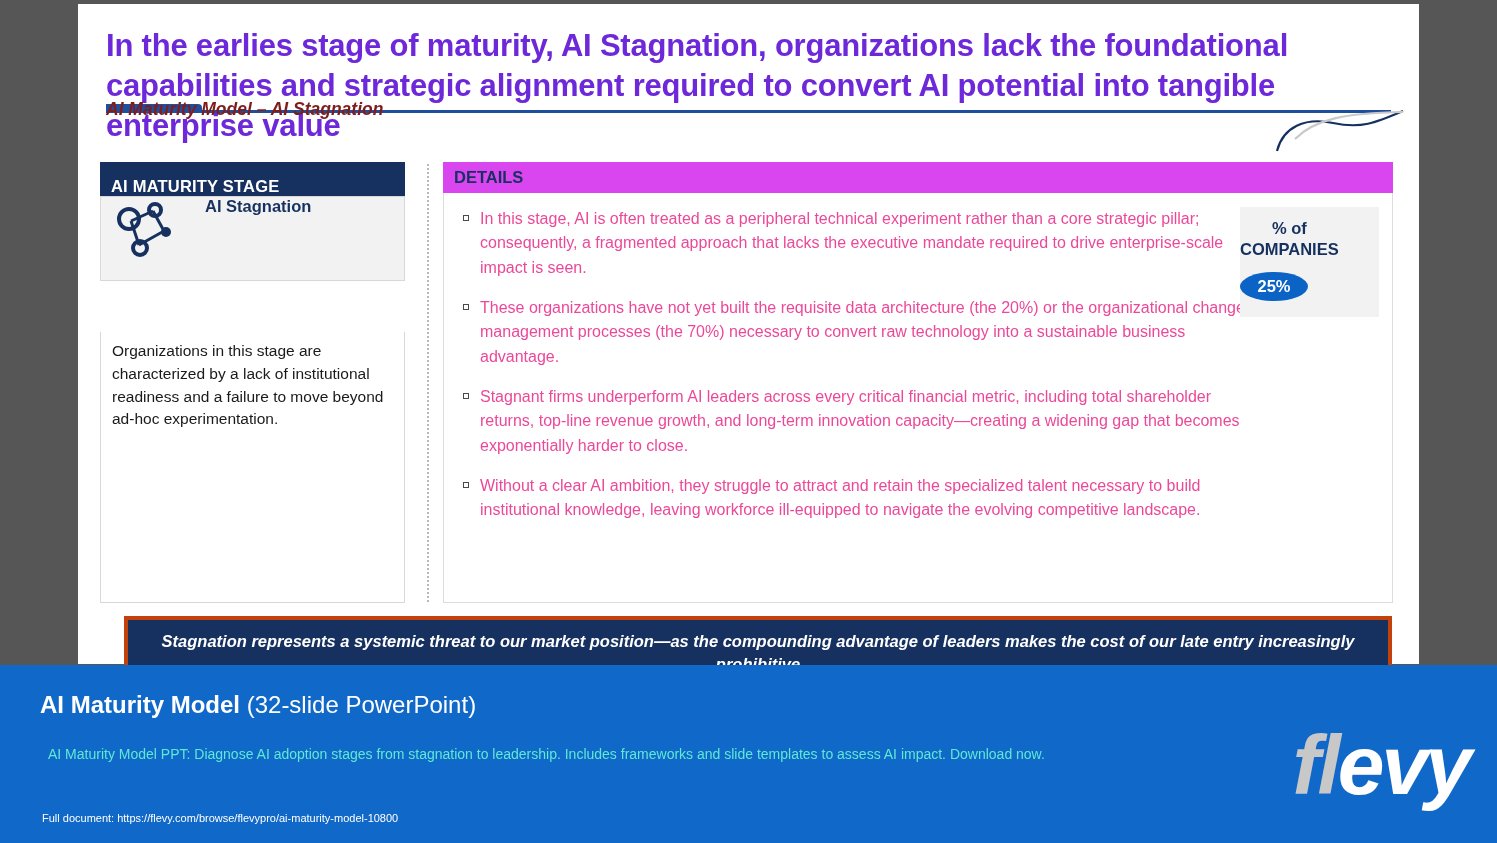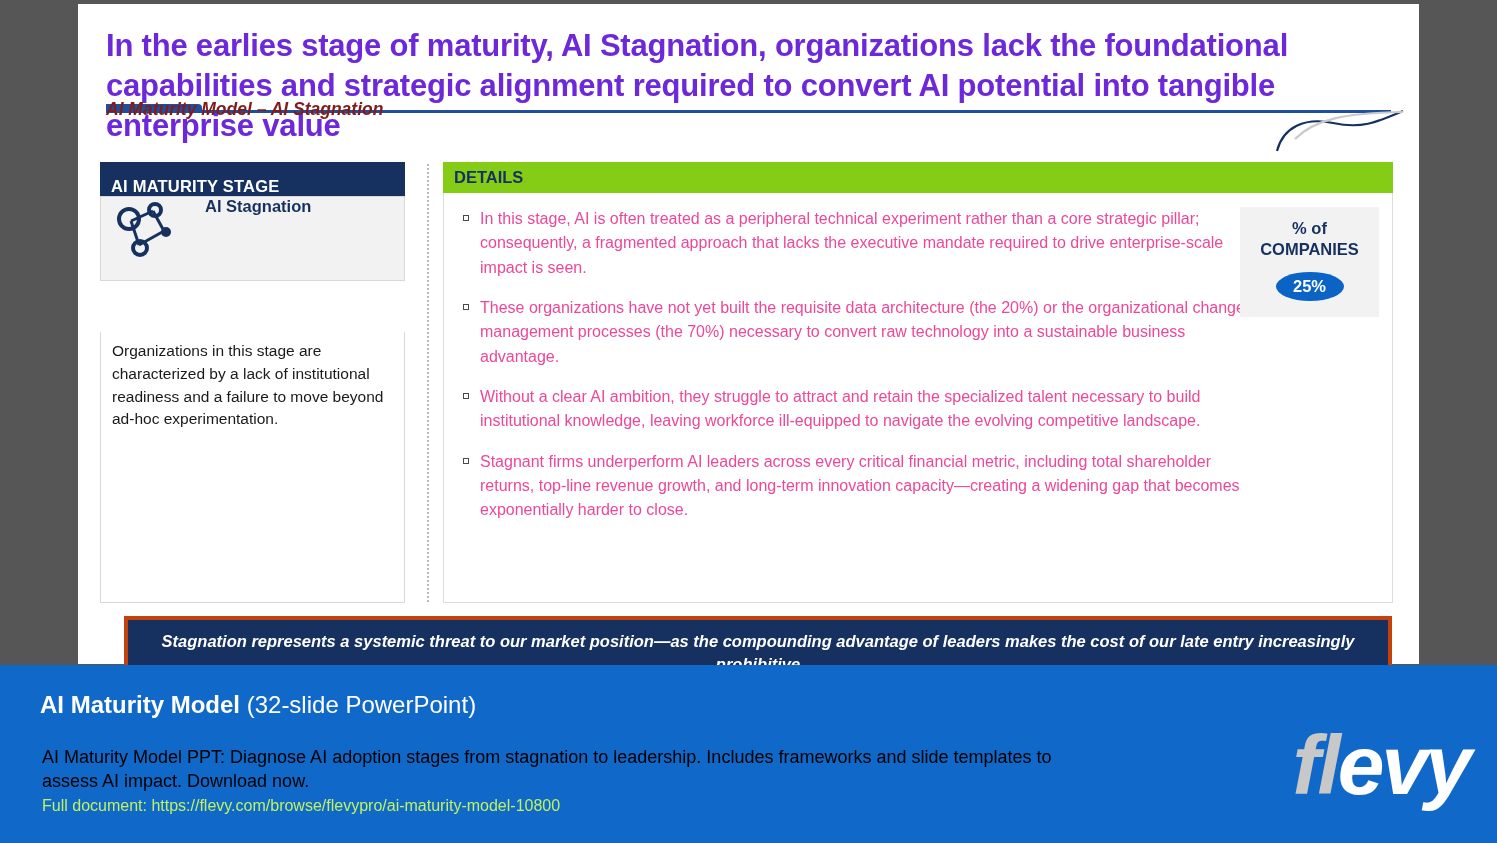--- a/index.html
+++ b/index.html
@@ -162,21 +162,21 @@
     border-left: 2px dotted #b9b9b9;
   }
 
   
   .details-header {
     position: absolute;
     left: 365px;
     top: 158px;
     width: 950px;
     height: 31px;
-    background: #84cc16;
+    background: #d946ef;
     color: #16315f;
     font-size: 16.5px;
     font-weight: bold;
     display: flex;
     align-items: center;
     padding-left: 11px;
     box-sizing: border-box;
   }
 
   .details-body {
@@ -215,21 +215,21 @@
   
   .pct-box {
     position: absolute;
     right: 13px;
     top: 14px;
     width: 139px;
     height: 110px;
     background: #f2f2f2;
     display: flex;
     flex-direction: column;
-    align-items: center;
+    align-items: flex-start;
     justify-content: flex-start;
     padding-top: 11px;
     box-sizing: border-box;
   }
   .pct-label {
     font-size: 16.5px;
     font-weight: bold;
     color: #16315f;
     text-align: center;
     line-height: 1.26;
@@ -283,33 +283,33 @@
     left: 40px;
     top: 26px;
     font-size: 24px;
     color: #ffffff;
   }
   .banner-title b { font-weight: bold; }
   .banner-title span.light { font-weight: normal; }
 
   .banner-desc {
     position: absolute;
-    left: 42px;
+    left: 48px;
     top: 80px;
     width: 1010px;
-    font-size: 18px;
-    color: #000000;
+    font-size: 14px;
+    color: #5eead4;
     line-height: 1.35;
   }
   .banner-link {
     position: absolute;
     left: 42px;
-    top: 132px;
-    font-size: 16px;
-    color: #bef264;
+    top: 147px;
+    font-size: 11px;
+    color: #ffffff;
   }
   .flevy-logo {
     position: absolute;
     right: 28px;
     top: 58px;
     font-size: 84px;
     font-weight: bold;
     font-style: italic;
     color: #ffffff;
     letter-spacing: -3px;
@@ -353,22 +353,22 @@
   <div class="overview-header">OVERVIEW</div>
   <div class="overview-body">Organizations in this stage are characterized by a lack of institutional readiness and a failure to move beyond ad-hoc experimentation.</div>
 
   <div class="divider"></div>
 
   <div class="details-header">DETAILS</div>
 
   <div class="details-body">
     <div class="bullet">In this stage, AI is often treated as a peripheral technical experiment rather than a core strategic pillar; consequently, a fragmented approach that lacks the executive mandate required to drive enterprise-scale impact is seen.</div>
     <div class="bullet">These organizations have not yet built the requisite data architecture (the 20%) or the organizational change management processes (the 70%) necessary to convert raw technology into a sustainable business advantage.</div>
+    <div class="bullet">Stagnant firms underperform AI leaders across every critical financial metric, including total shareholder returns, top-line revenue growth, and long-term innovation capacity—creating a widening gap that becomes exponentially harder to close.</div>
     <div class="bullet">Without a clear AI ambition, they struggle to attract and retain the specialized talent necessary to build institutional knowledge, leaving workforce ill-equipped to navigate the evolving competitive landscape.</div>
-    <div class="bullet">Stagnant firms underperform AI leaders across every critical financial metric, including total shareholder returns, top-line revenue growth, and long-term innovation capacity—creating a widening gap that becomes exponentially harder to close.</div>
 
     <div class="pct-box">
       <div class="pct-label">
         <span>% of</span><br>
         <span>COMPANIES</span>
       </div>
       <div class="pct-bubble">25%</div>
     </div>
   </div>
 

